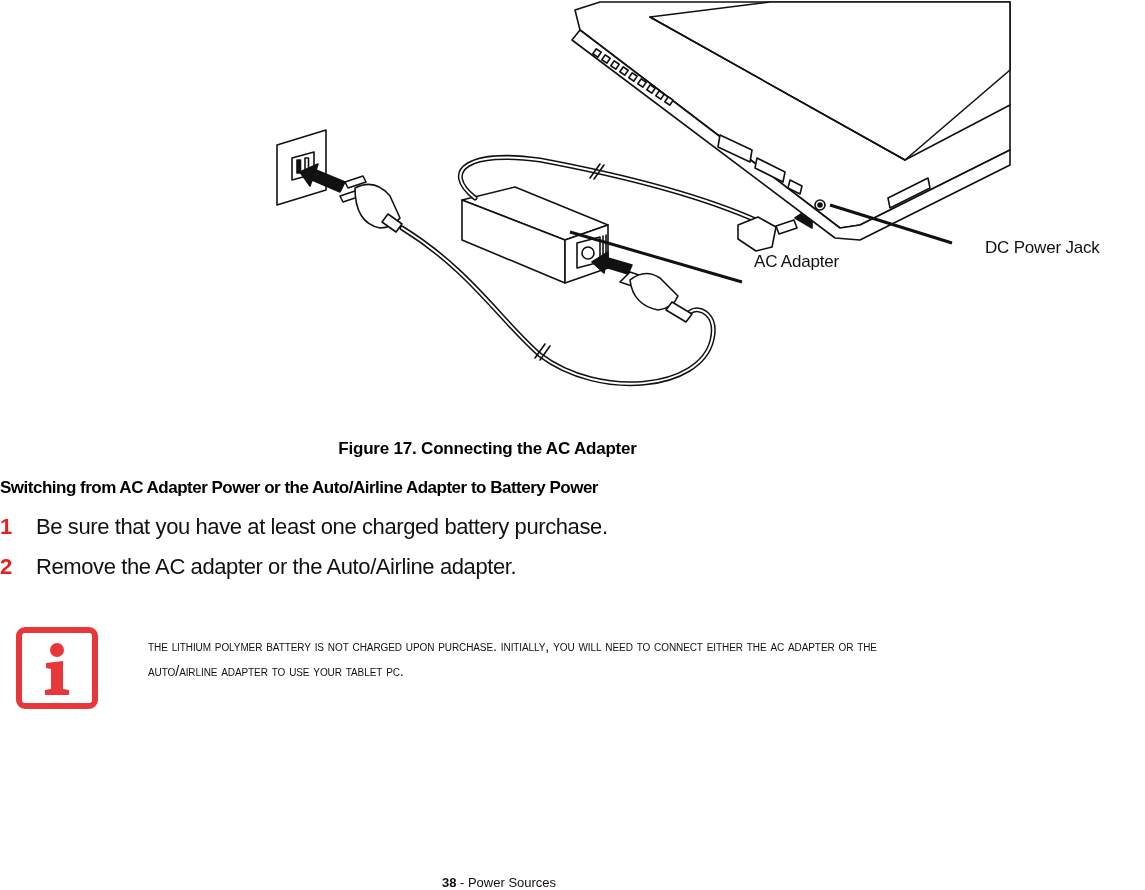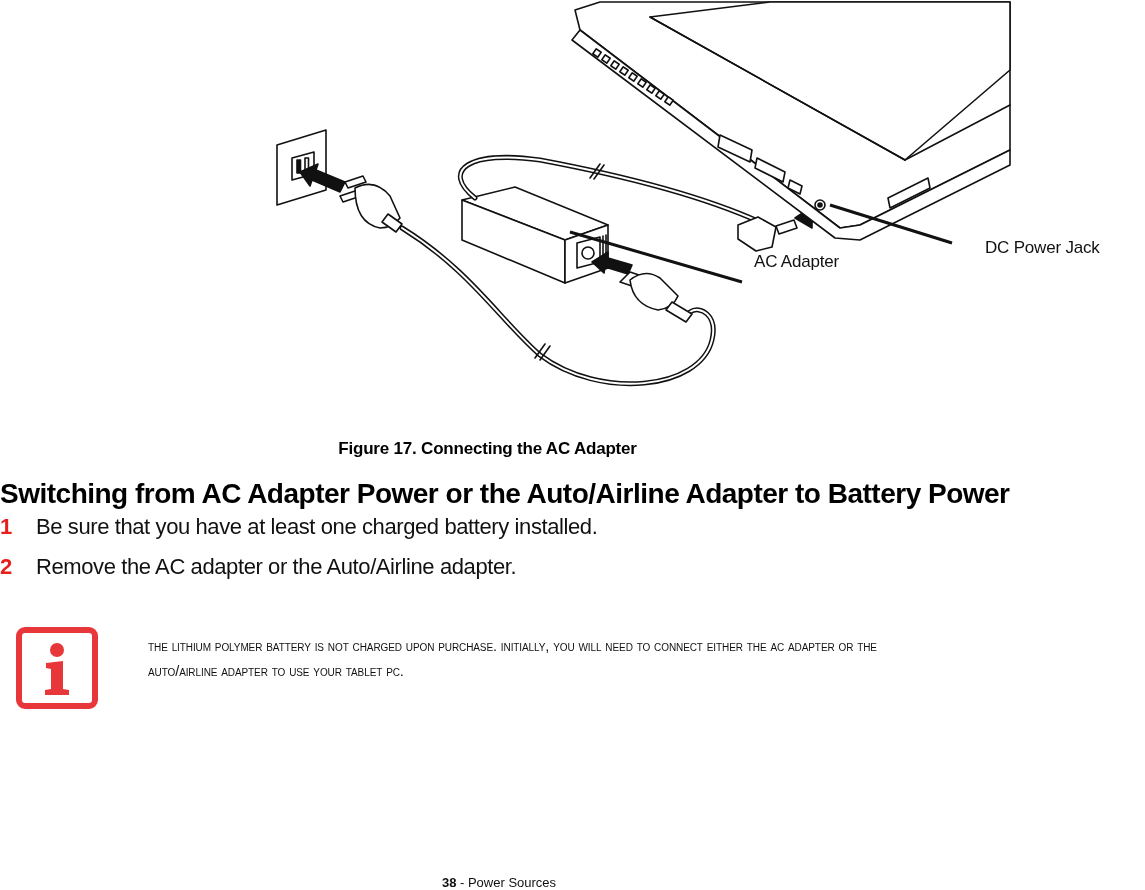--- a/index.html
+++ b/index.html
@@ -12,21 +12,21 @@
   .callout {
     position: absolute; font-family: "Liberation Sans", sans-serif;
     font-size: 17px; color: #111; white-space: nowrap; letter-spacing: -0.2px;
   }
   .caption {
     position: absolute; left: 0; width: 927px; top: 439px; text-align: center;
     font-weight: bold; font-size: 17px; letter-spacing: -0.2px;
   }
   .caption span { position: relative; left: 24px; }
   .section-heading {
-    position: absolute; left: 0; top: 478px; font-weight: bold; font-size: 28px;
+    position: absolute; left: 0; top: 478px; font-weight: bold; font-size: 17px;
     letter-spacing: -0.5px; white-space: nowrap;
   }
   .step { position: absolute; left: 0; white-space: nowrap; font-size: 22px; letter-spacing: -0.4px; }
   .step .num { display: inline-block; width: 36px; color: #e5201c; font-weight: bold; }
   .step .txt { color: #111; }
   .note-icon {
     position: absolute; left: 16px; top: 627px; width: 70px; height: 70px;
     border: 6px solid #e8373a; border-radius: 9px; background: #fff;
   }
   .note-text {
@@ -128,21 +128,21 @@
   <div class="callout" style="left:754px; top:252px;">AC Adapter</div>
 </div>
 
 <div class="caption">
   <span>Figure 17.  Connecting the AC Adapter</span>
 </div>
 
 <div class="section-heading">Switching from AC Adapter Power or the Auto/Airline Adapter to Battery Power</div>
 
 <div class="step" style="top:514px;">
-  <span class="num">1</span><span class="txt">Be sure that you have at least one charged battery installed.</span>
+  <span class="num">1</span><span class="txt">Be sure that you have at least one charged battery purchase.</span>
 </div>
 <div class="step" style="top:554px;">
   <span class="num">2</span><span class="txt">Remove the AC adapter or the Auto/Airline adapter.</span>
 </div>
 
 <div class="note-icon">
   <svg width="70" height="70" viewBox="0 0 70 70">
     <circle cx="35" cy="17" r="7" fill="#e8373a"></circle>
     <path d="M24,30 L41,28 L41,56 L47,57 L47,62 L23,62 L23,57 L29,56 L29,36 L24,35 Z" fill="#e8373a"></path>
   </svg>

